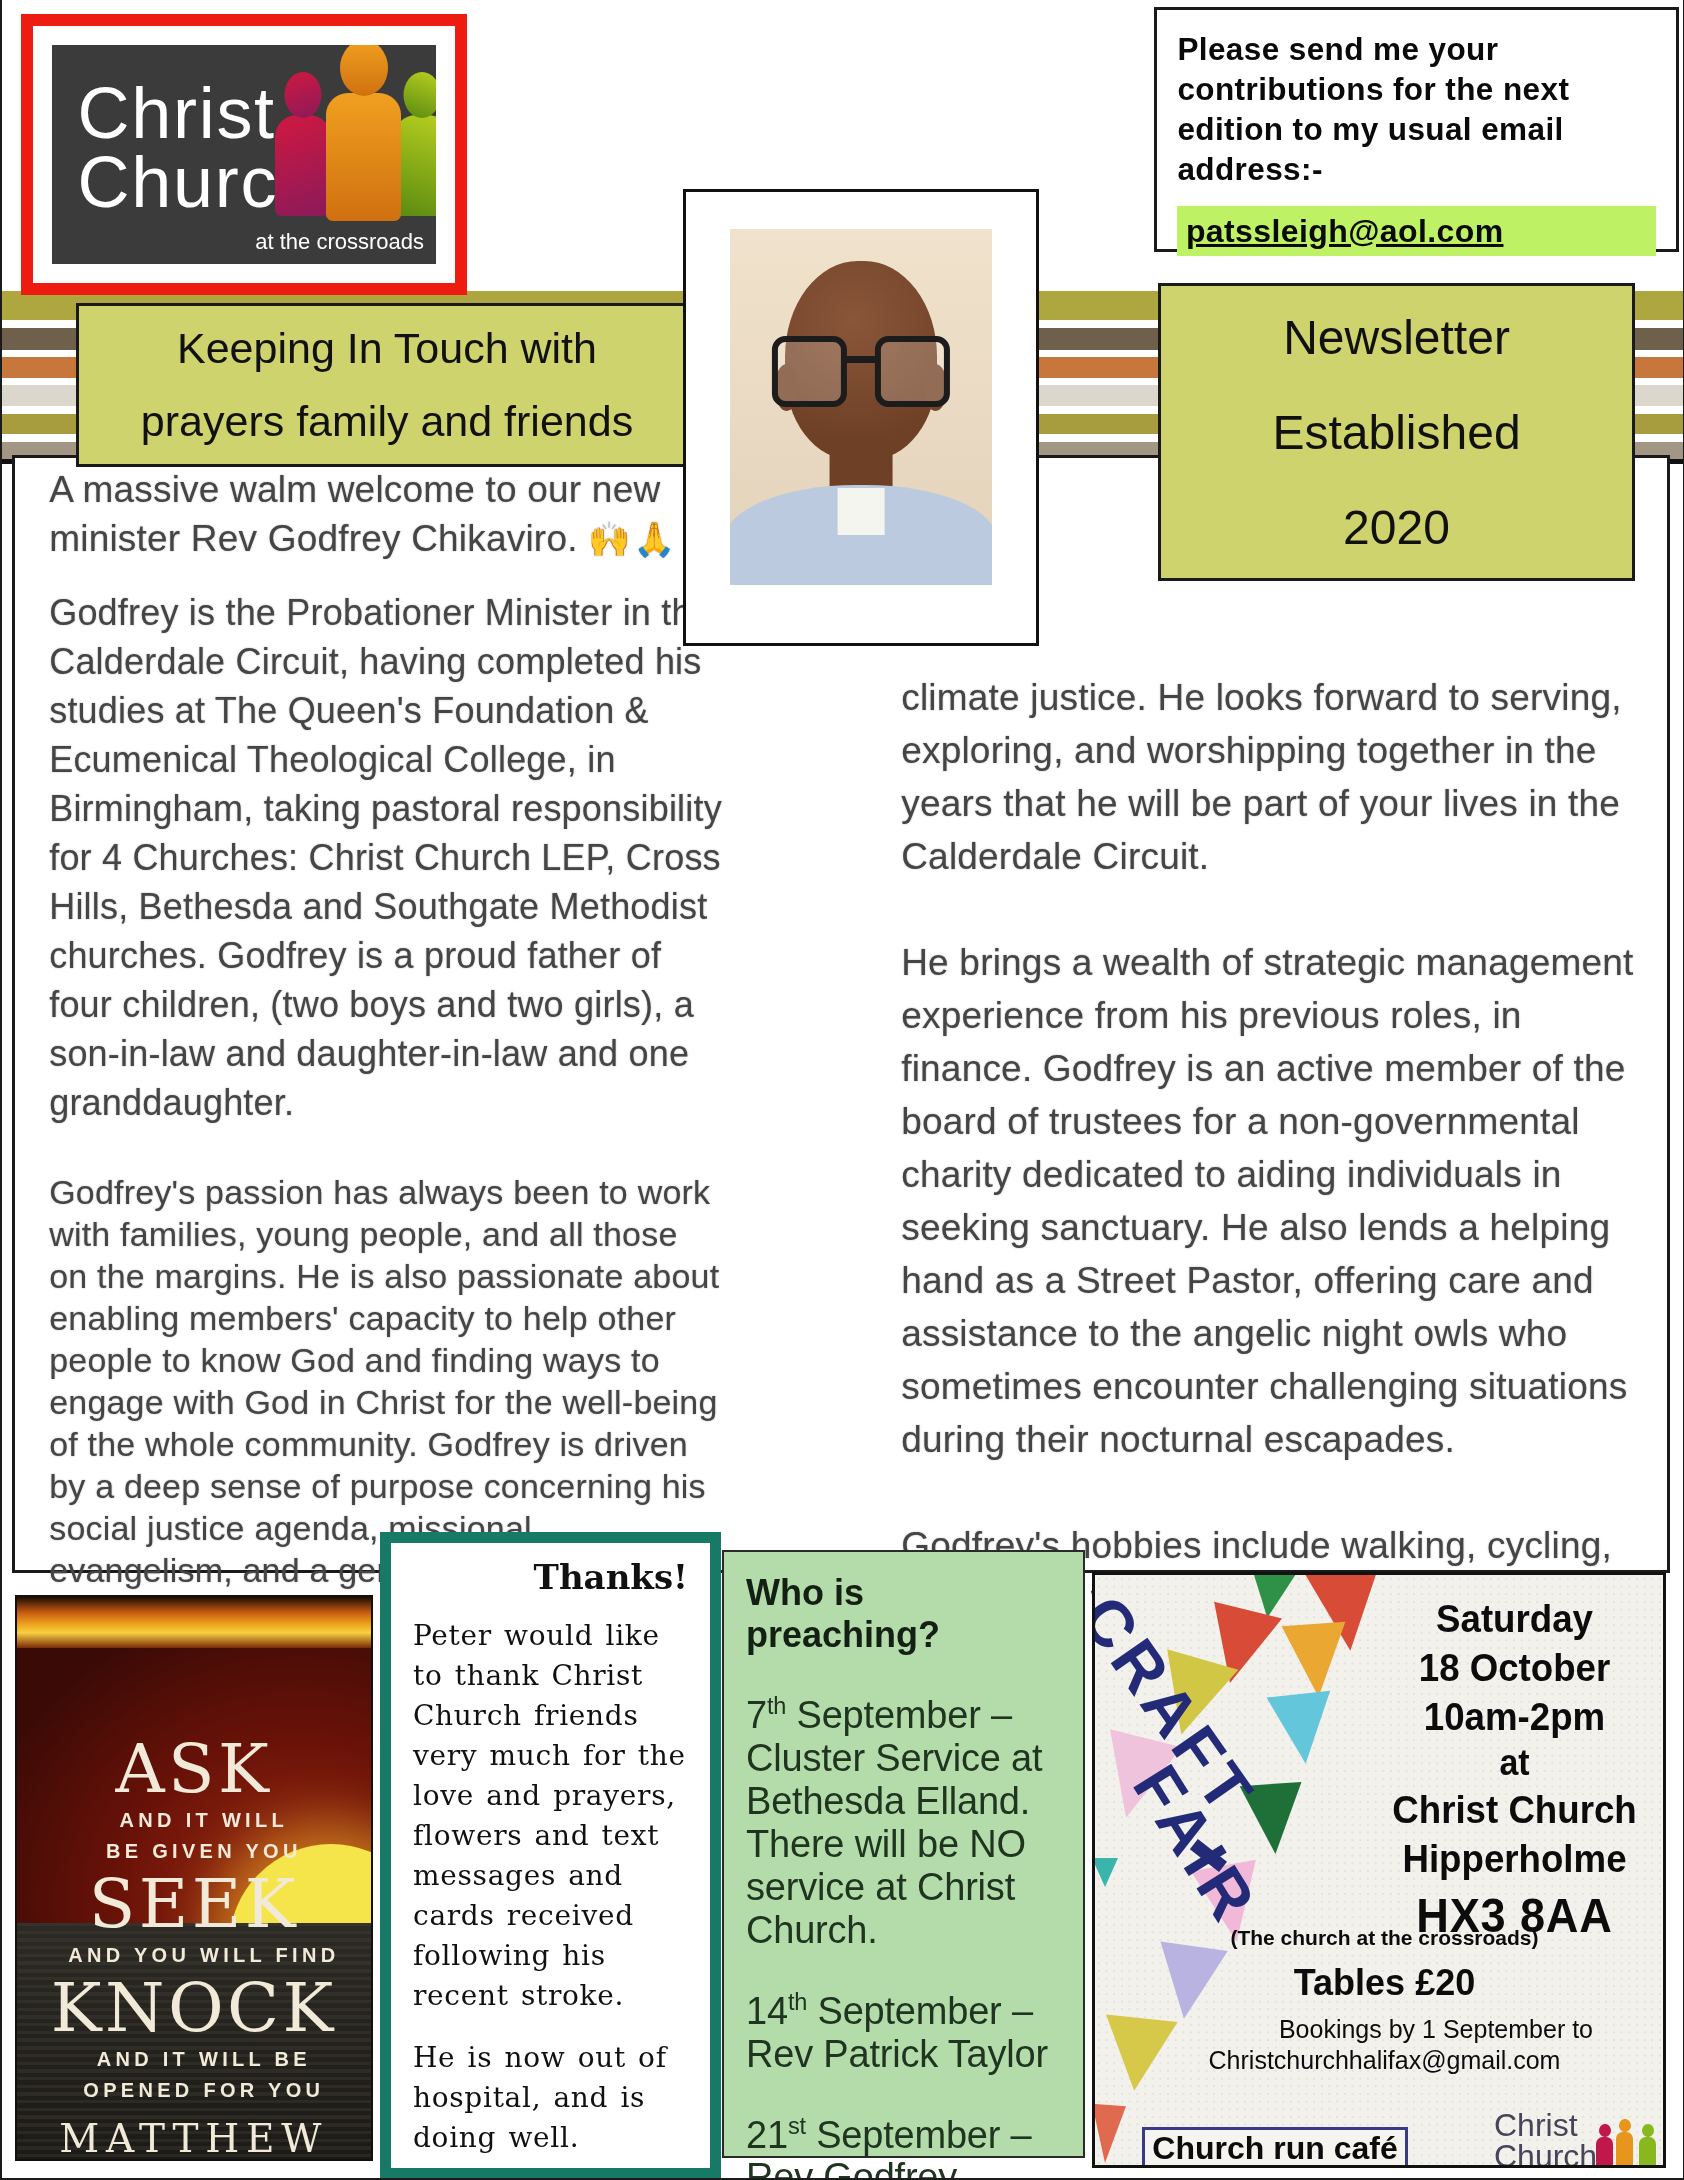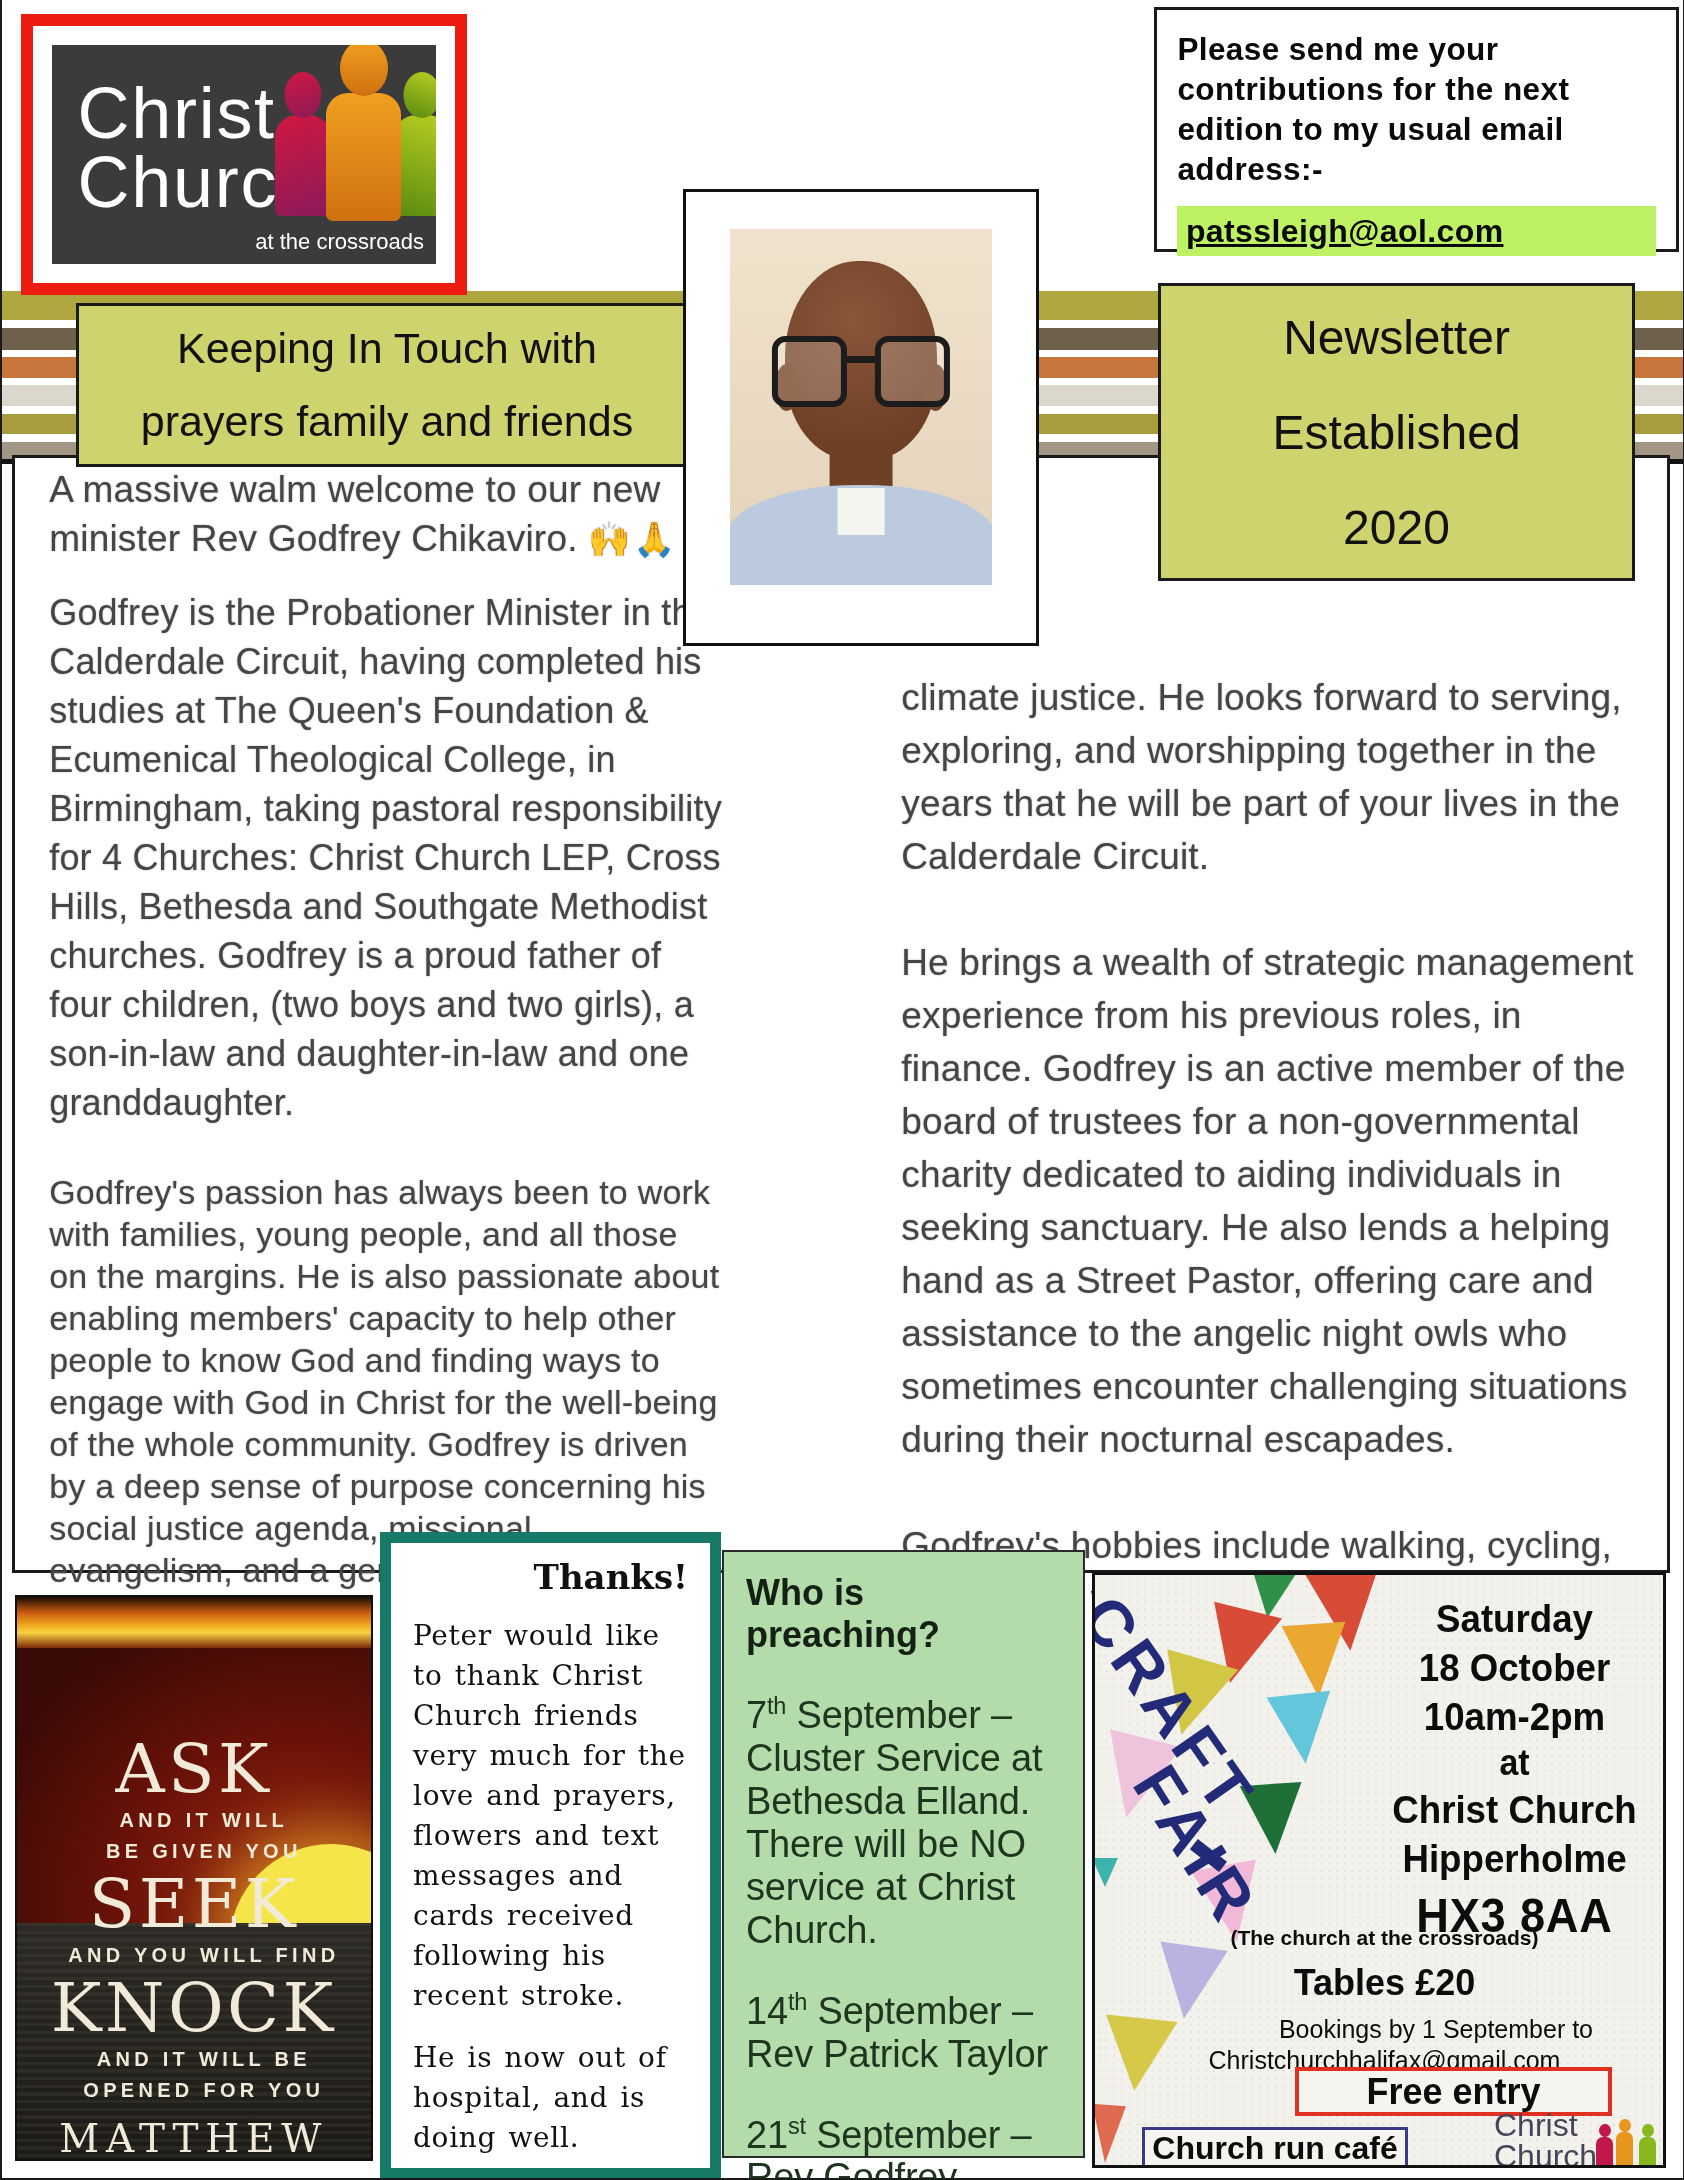--- a/index.html
+++ b/index.html
@@ -308,21 +308,20 @@
       <div class="when-line">Christ Church</div>
       <div class="when-line">Hipperholme</div>
       <div class="when-post">HX3 8AA</div>
     </div>
     <div class="poster-center">
       <div class="poster-sub">(The church at the crossroads)</div>
       <div class="poster-tables">Tables £20</div>
       <div class="poster-book">Bookings by 1 September to</div>
       <div class="poster-book2">Christchurchhalifax@gmail.com</div>
     </div>
-    <div class="free-entry">Free entry</div>
     <div class="cafe-box">Church run café</div>
     <div class="mini-logo">
       <div>Christ</div>
       <div>Church</div>
       <div class="mini-people">
         <span class="mini-person mp1"></span>
         <span class="mini-person mp2"></span>
         <span class="mini-person mp3"></span>
       </div>
     </div>

